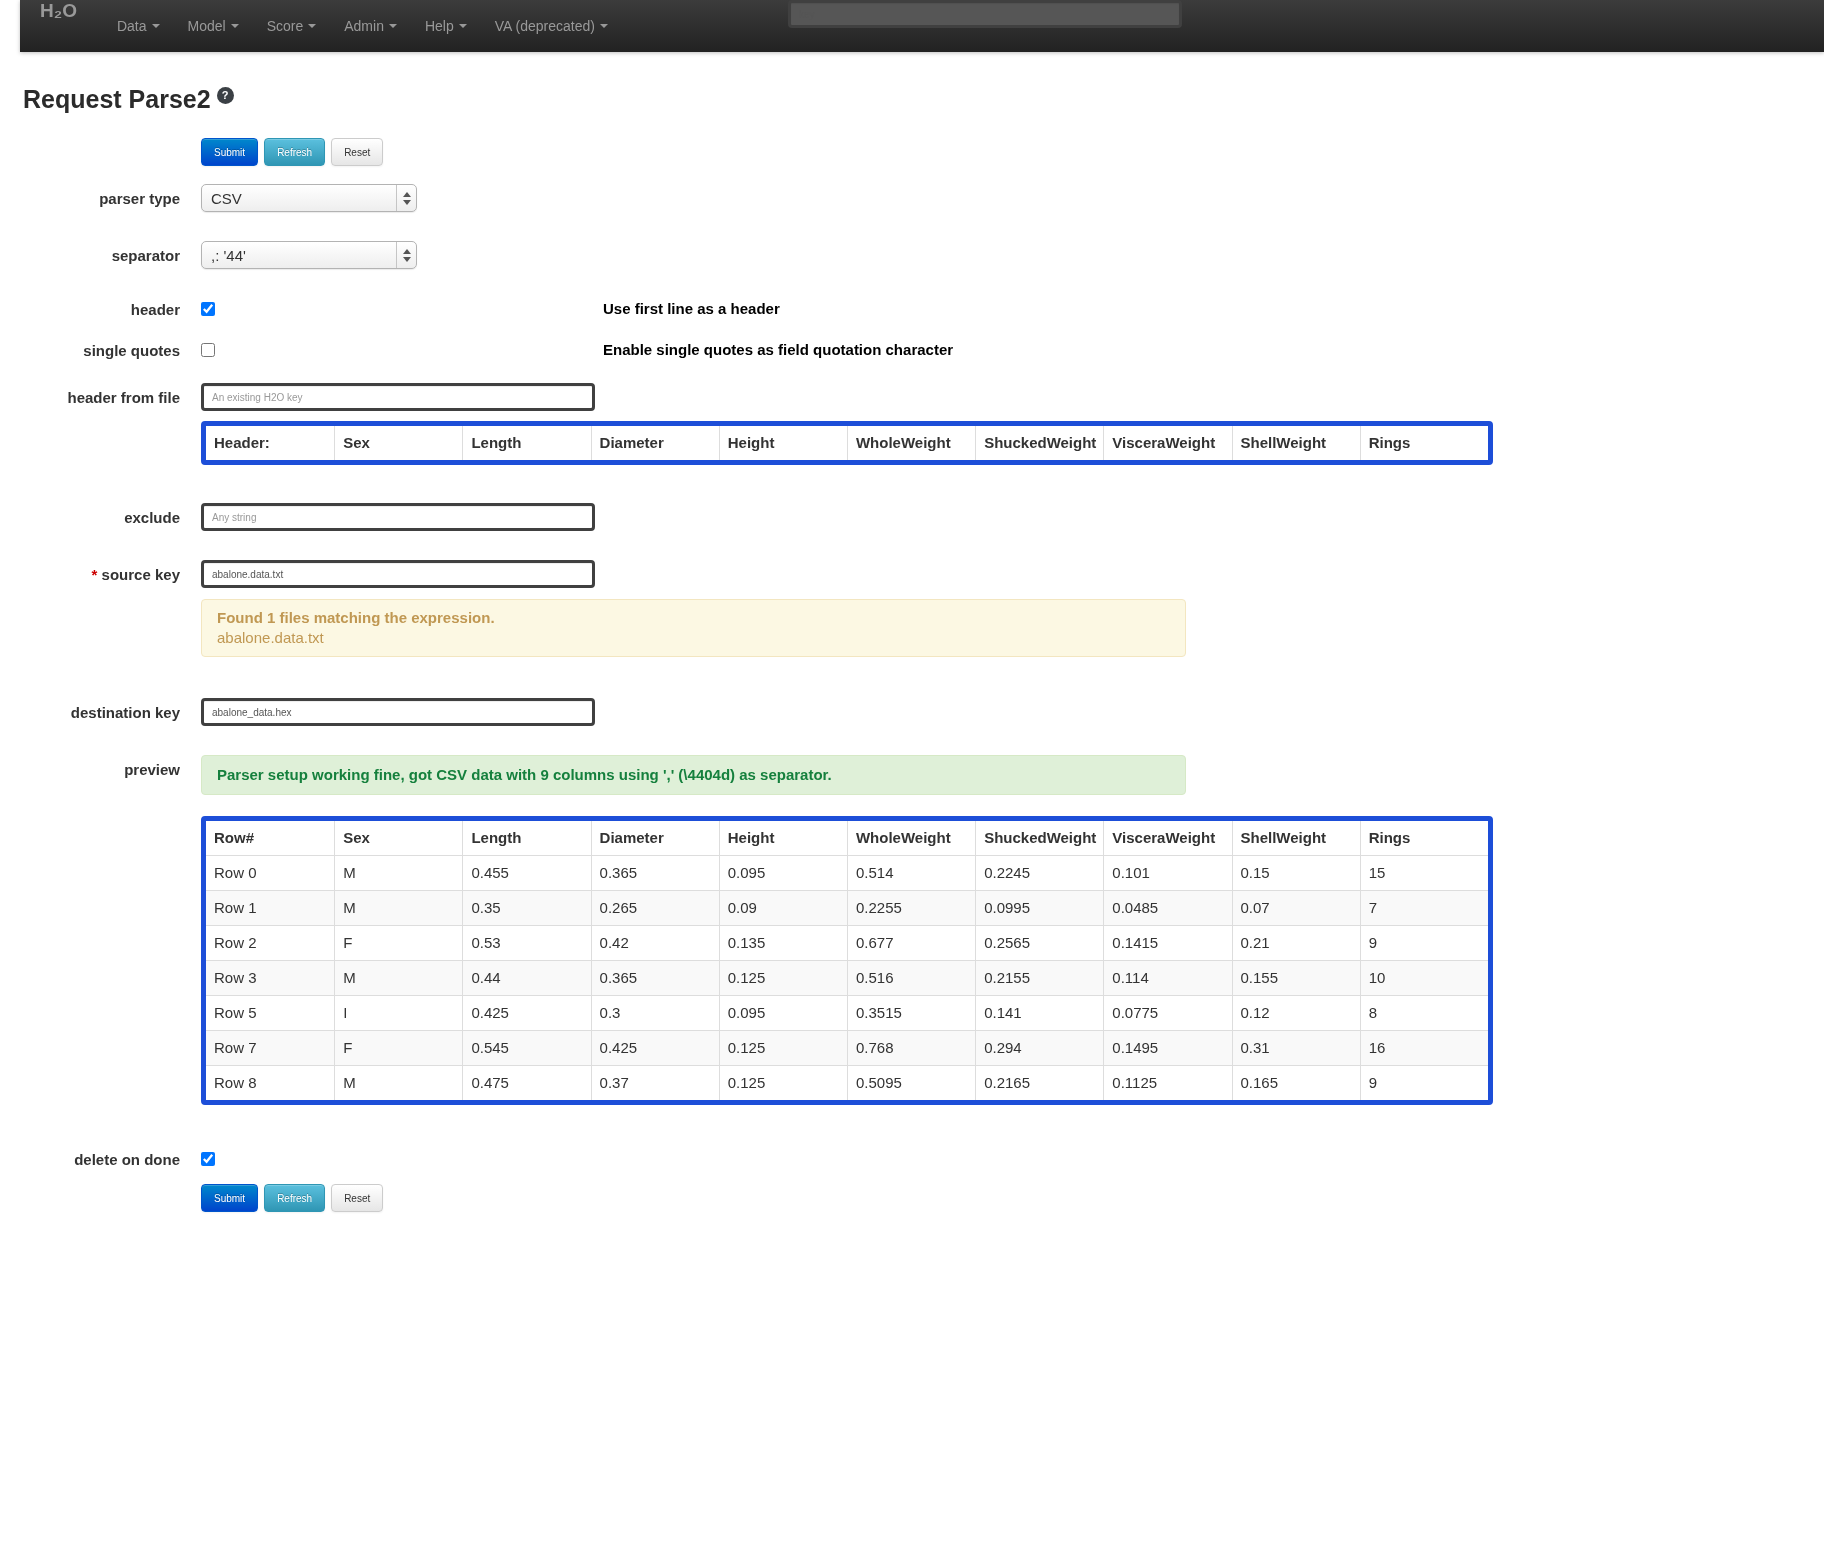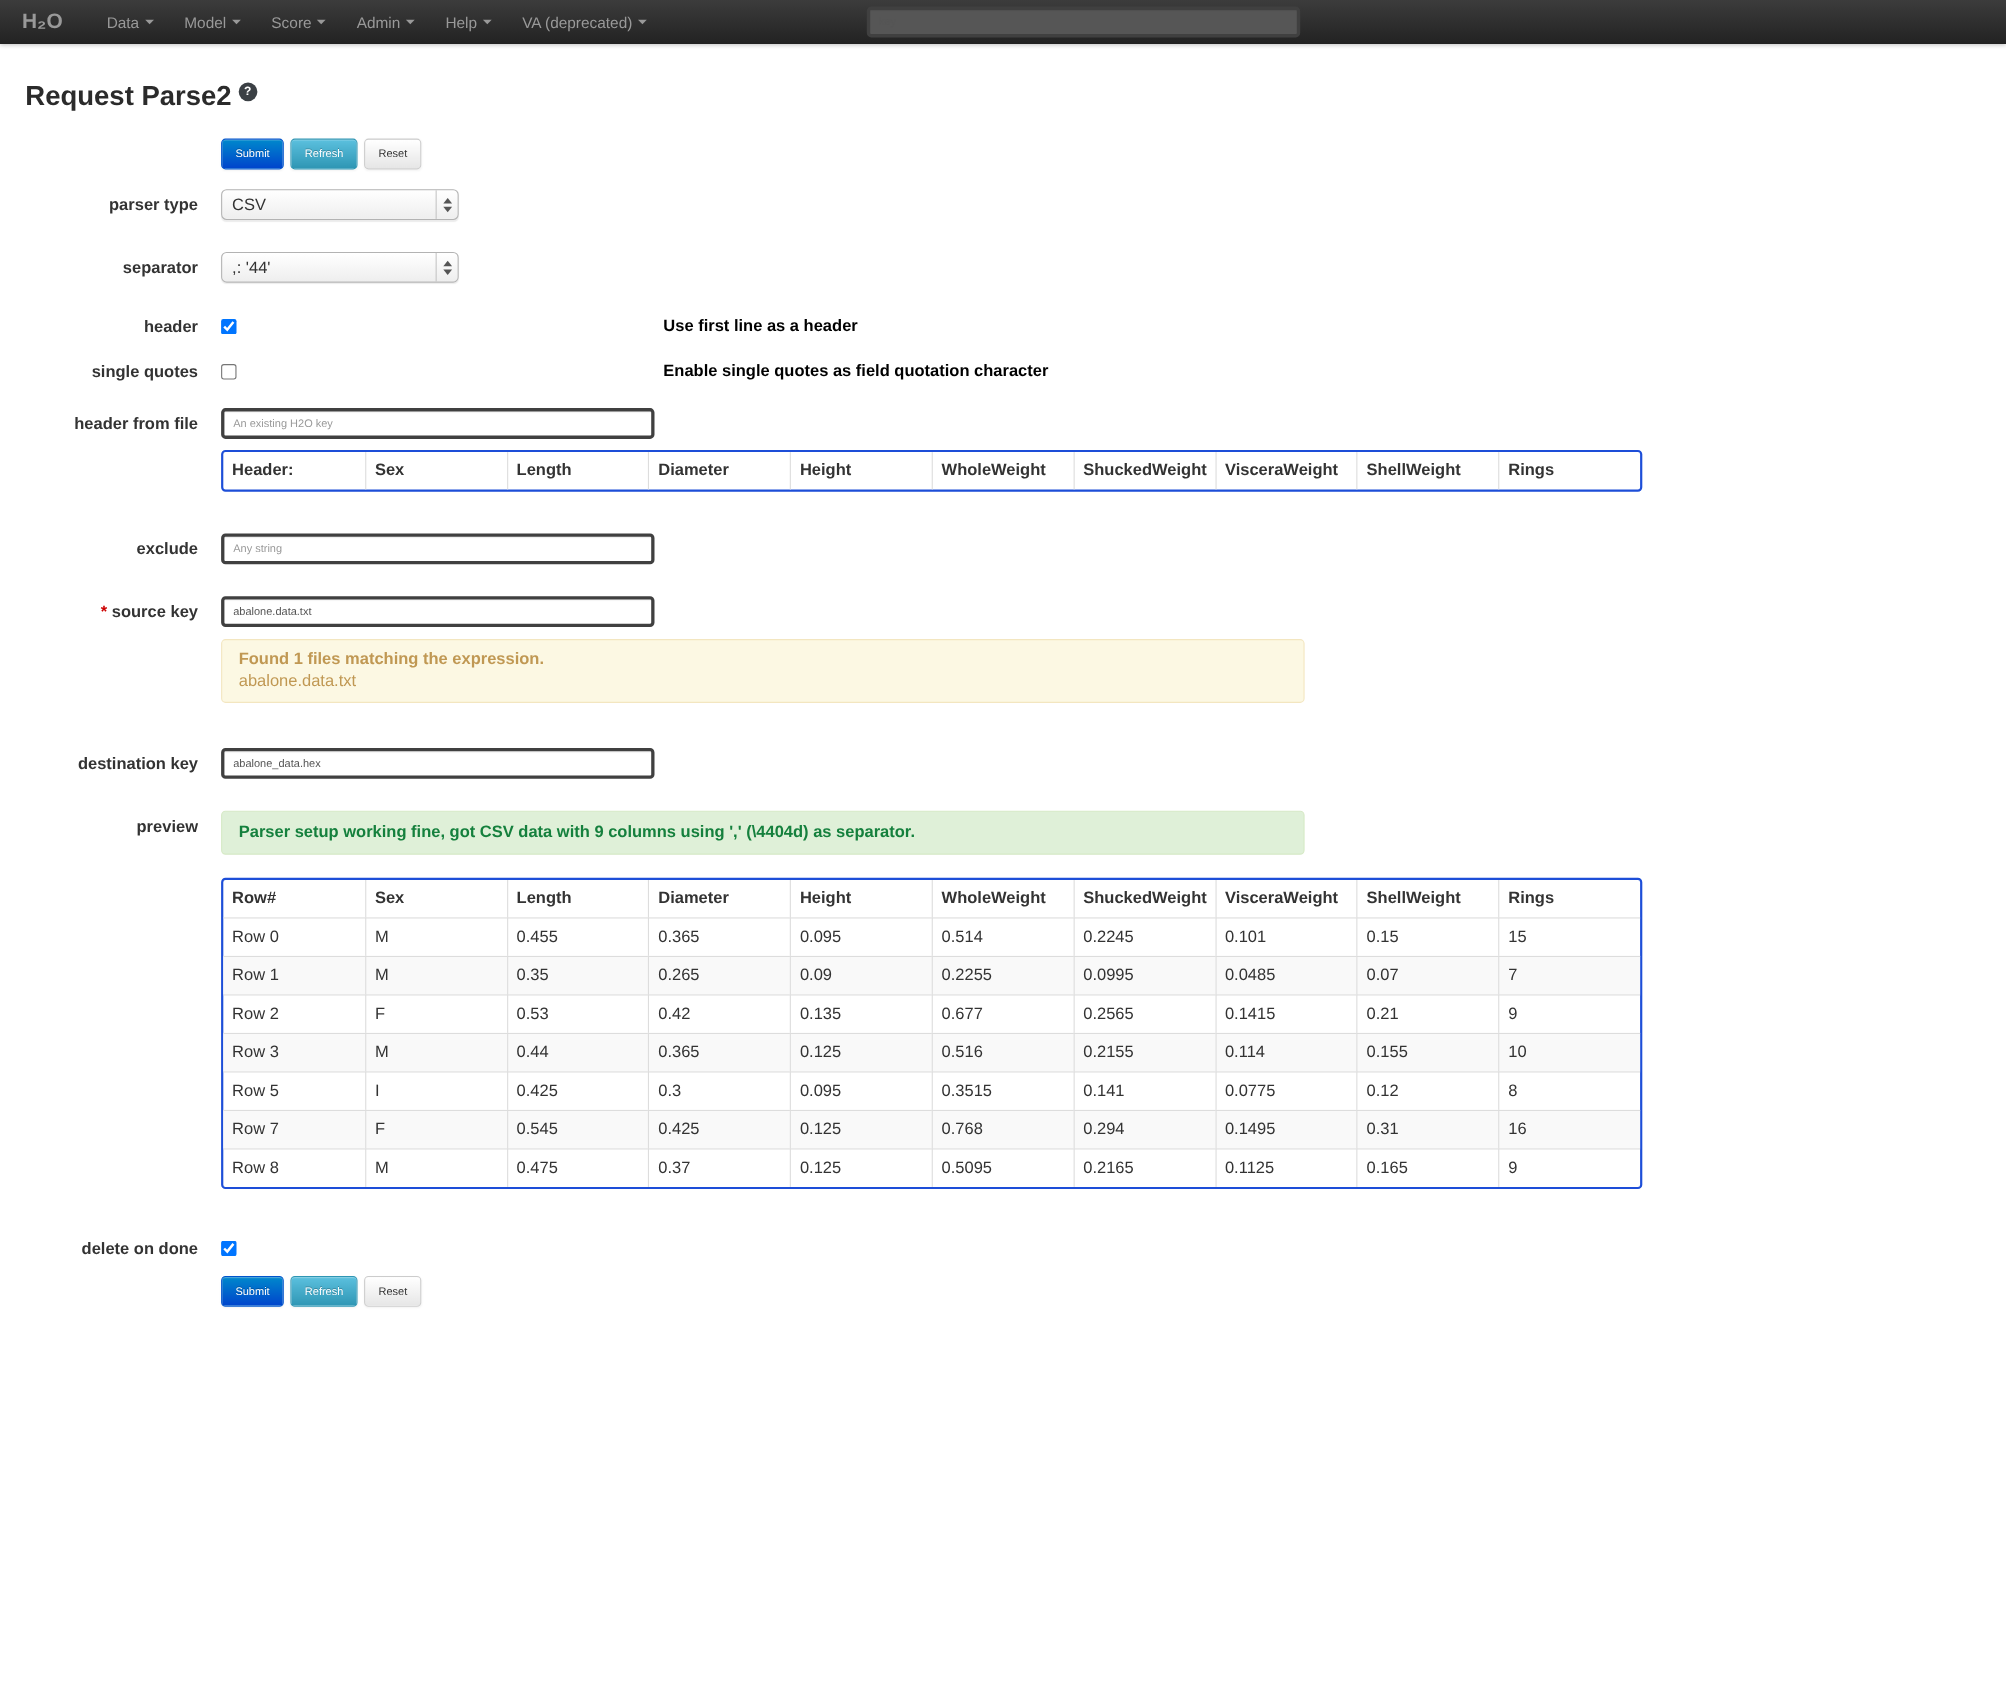--- a/index.html
+++ b/index.html
@@ -5,23 +5,24 @@
   * { box-sizing: border-box; }
   html,body { margin:0; padding:0; }
   body {
     width:1824px; min-height:1552px; background:#fff;
     font-family:"Liberation Sans","DejaVu Sans",sans-serif;
     font-size:15px; color:#333;
   }
 
   
   .navbar {
-    height:40px; display:flex; align-items:center;
+    height:52px; display:flex; align-items:flex-start;
     background:linear-gradient(#3c3c3c,#222); box-shadow:0 1px 4px rgba(0,0,0,.25);
     padding:0 20px;
+    margin-left:20px;
   }
   .brand { color:#999; font-size:19px; font-weight:bold; margin-right:26px; text-decoration:none; cursor:pointer; }
   .nav { display:flex; align-items:center; height:100%; }
   .nav-item {
     color:#999; text-decoration:none; padding:10px 14px; font-size:14px;
     display:flex; align-items:center; gap:5px; cursor:pointer;
   }
   .caret { width:0; height:0; border-left:4px solid transparent; border-right:4px solid transparent; border-top:4px solid #999; display:inline-block; }
   .search-query {
     margin-left:auto; margin-right:622px;
@@ -103,21 +104,21 @@
   
   .alert { width:985px; border-radius:4px; padding:8px 15px; line-height:20px; }
   .alert-warning { background:#fcf8e3; border:1px solid #f3e6c0; color:#c09853; margin-top:11px; }
   .alert-warning .alert-title { font-weight:bold; }
   .alert-success { background:#dff0d8; border:1px solid #d6e9c6; color:#15803d; font-weight:bold; padding:9px 15px; }
 
   
   .table-wrap { margin-left:201px; }
   table.grid {
     border-collapse:separate; border-spacing:0; table-layout:fixed;
-    width:1292px; border:2px solid #1d4ed8; border-radius:4px; font-size:15px;
+    width:1292px; border:5px solid #1d4ed8; border-radius:4px; font-size:15px;
   }
   table.grid th, table.grid td {
     padding:8px; text-align:left; border-left:1px solid #ddd; border-top:1px solid #ddd;
     overflow:hidden; white-space:nowrap; line-height:18px;
   }
   table.grid th:first-child, table.grid td:first-child { border-left:none; }
   table.grid thead tr:first-child th { border-top:none; font-weight:bold; }
   table.grid tbody tr:nth-child(even) { background:#f9f9f9; }
 </style>
 </head>

